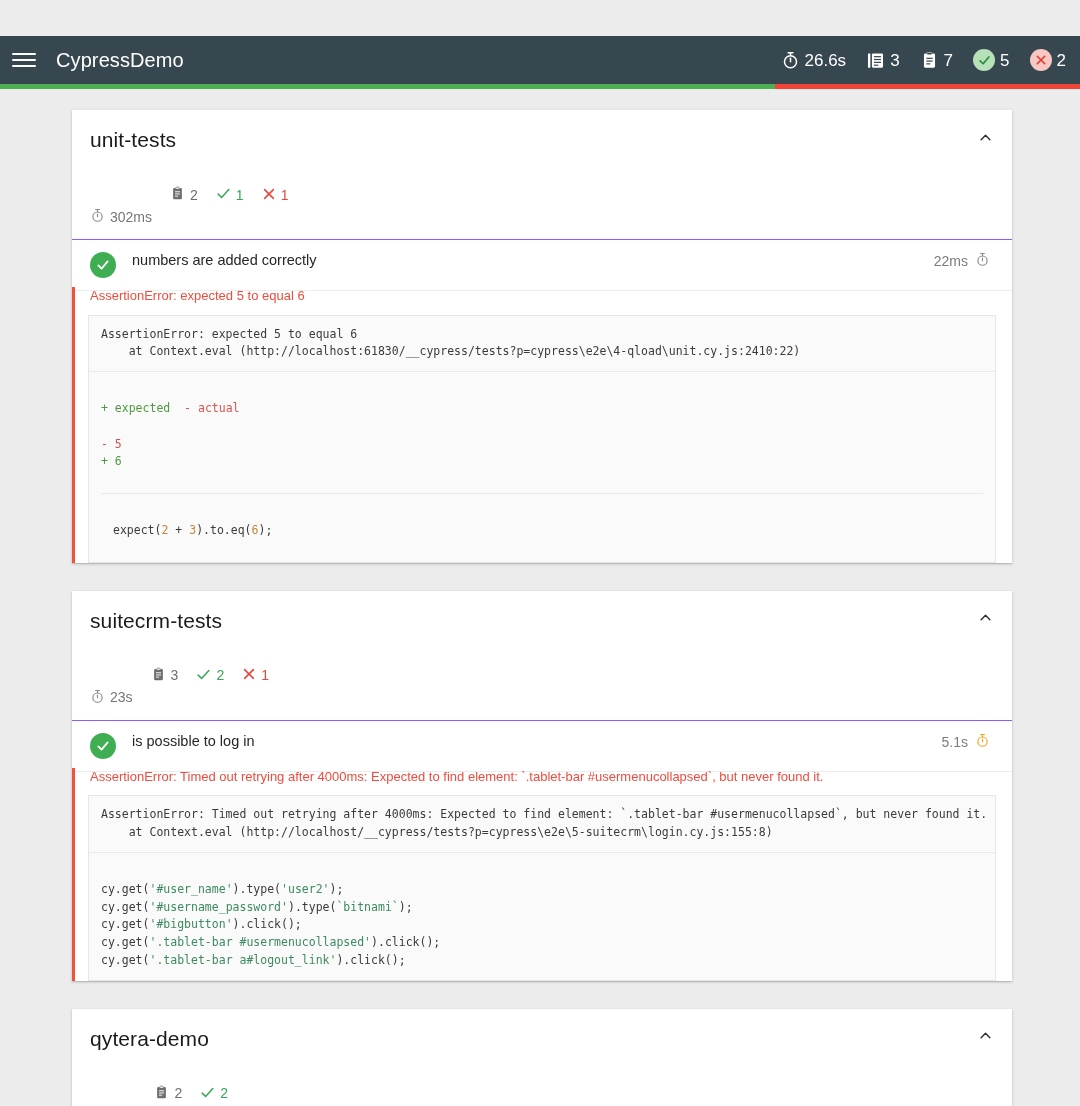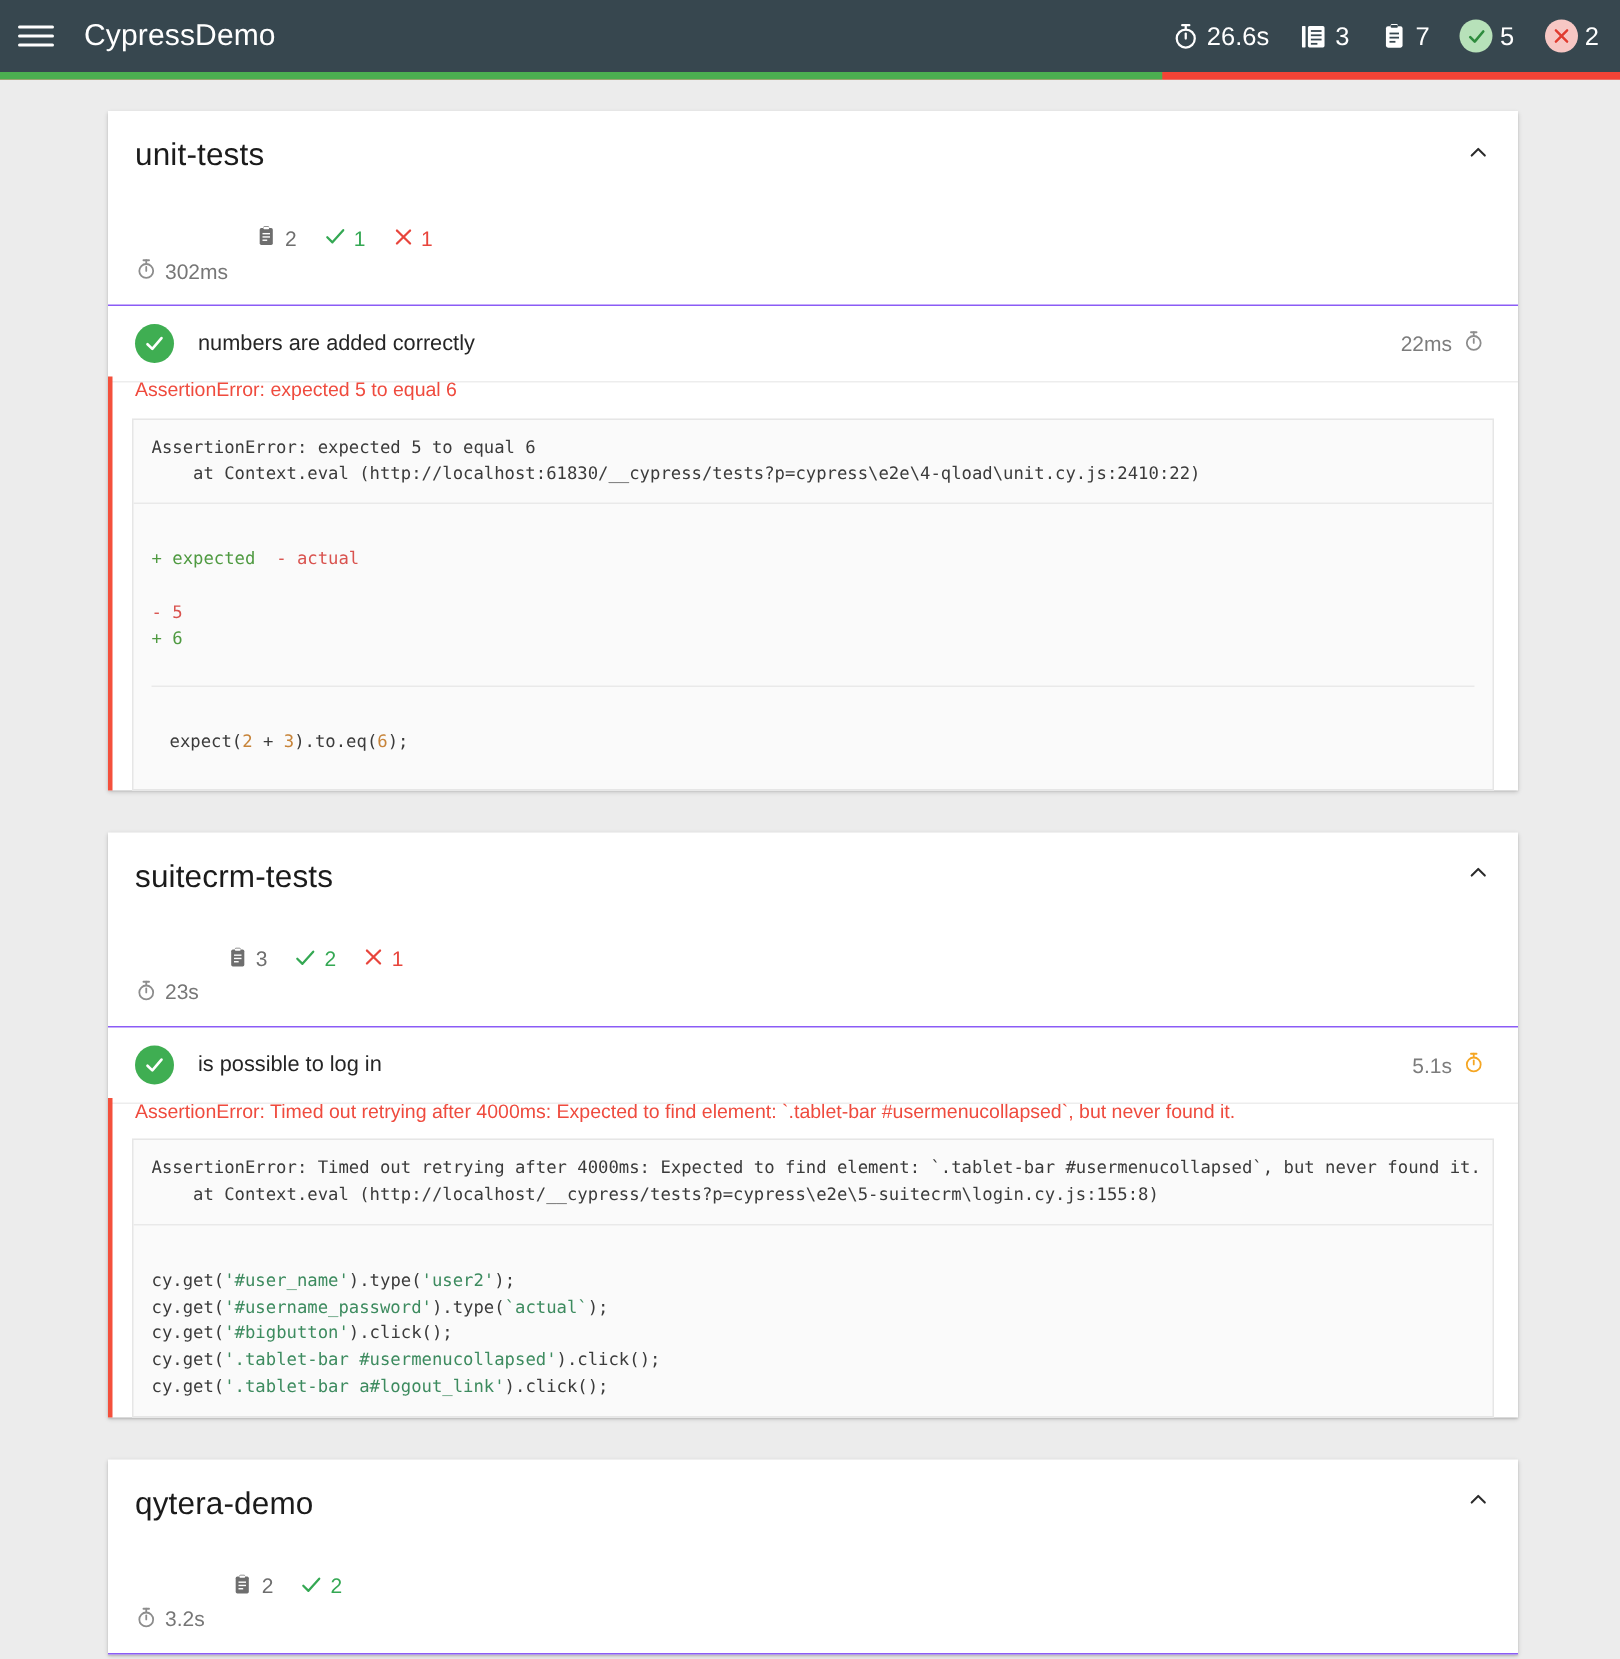--- a/index.html
+++ b/index.html
@@ -14,20 +14,21 @@
 
   
   .appbar {
     position: relative;
     height: 48px;
     background: #37474f;
     display: flex;
     align-items: center;
     padding: 0 14px 0 12px;
     color: #ffffff;
+    margin-top: 36px;
   }
   .hamburger {
     width: 24px; height: 24px;
     display: flex; flex-direction: column; justify-content: center;
     gap: 4px;
     cursor: pointer;
     flex: 0 0 auto;
   }
   .hamburger i { display:block; height: 2px; background: #ffffff; border-radius: 1px; }
   .app-title {
@@ -107,21 +108,21 @@
   .test:last-child { border-bottom: none; }
   .test.failed::before {
     content: "";
     position: absolute;
     left: 0; top: 0; bottom: 0;
     width: 3px;
     background: #f4503c;
   }
   .test-row {
     display: flex;
-    align-items: center;
+    align-items: flex-start;
     padding: 12px 22px 12px 18px;
     min-height: 44px;
   }
   .test-icon {
     width: 26px; height: 26px; border-radius: 50%;
     display: flex; align-items: center; justify-content: center;
     flex: 0 0 auto;
   }
   .icon-pass { background: #3fae52; }
   .icon-fail { background: #f4453a; }
@@ -390,21 +391,21 @@
           </div>
         </div>
       </div>
       <div class="test failed">
         <div class="test-error">AssertionError: Timed out retrying after 4000ms: Expected to find element: `.tablet-bar #usermenucollapsed`, but never found it.</div>
         <div class="code-block">
           <pre class="code-sec" style="margin: 0px;"><span class="tok-plain">AssertionError: Timed out retrying after 4000ms: Expected to find element: `.tablet-bar #usermenucollapsed`, but never found it.
     at Context.eval (http://localhost/__cypress/tests?p=cypress\e2e\5-suitecrm\login.cy.js:155:8)</span></pre>
           <pre class="code-sec" style="margin: 0px;"><span class="tok-plain">
 cy.get(</span><span class="tok-str">'#user_name'</span><span class="tok-plain">).type(</span><span class="tok-str">'user2'</span><span class="tok-plain">);
-cy.get(</span><span class="tok-str">'#username_password'</span><span class="tok-plain">).type(</span><span class="tok-str">`actual`</span><span class="tok-plain">);
+cy.get(</span><span class="tok-str">'#username_password'</span><span class="tok-plain">).type(</span><span class="tok-str">`bitnami`</span><span class="tok-plain">);
 cy.get(</span><span class="tok-str">'#bigbutton'</span><span class="tok-plain">).click();
 cy.get(</span><span class="tok-str">'.tablet-bar #usermenucollapsed'</span><span class="tok-plain">).click();
 cy.get(</span><span class="tok-str">'.tablet-bar a#logout_link'</span><span class="tok-plain">).click();</span></pre>
         </div>
       </div>
     </div>
     <div class="suite">
       <div class="suite-head">
         <div class="suite-name">qytera-demo</div>
         <div class="suite-meta">

